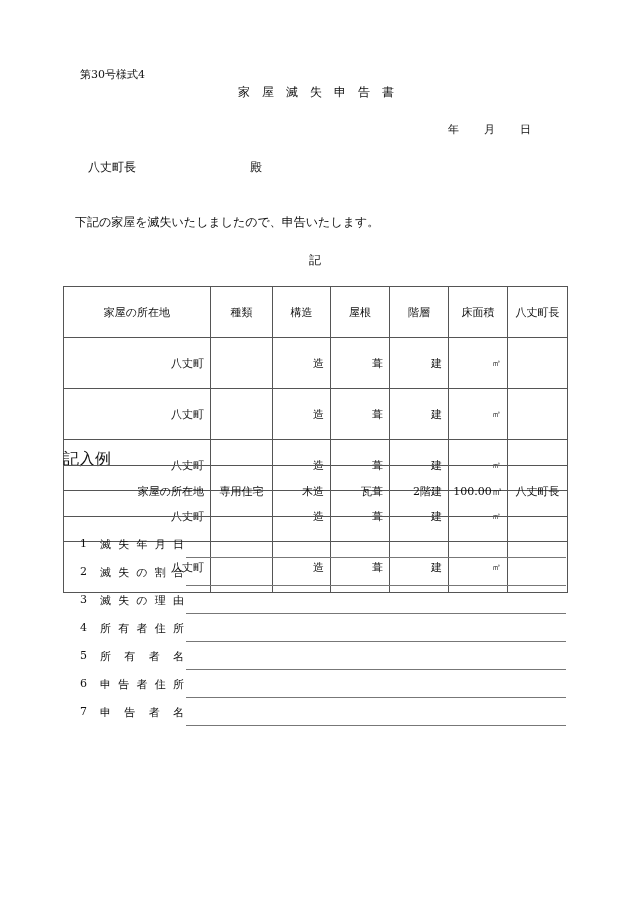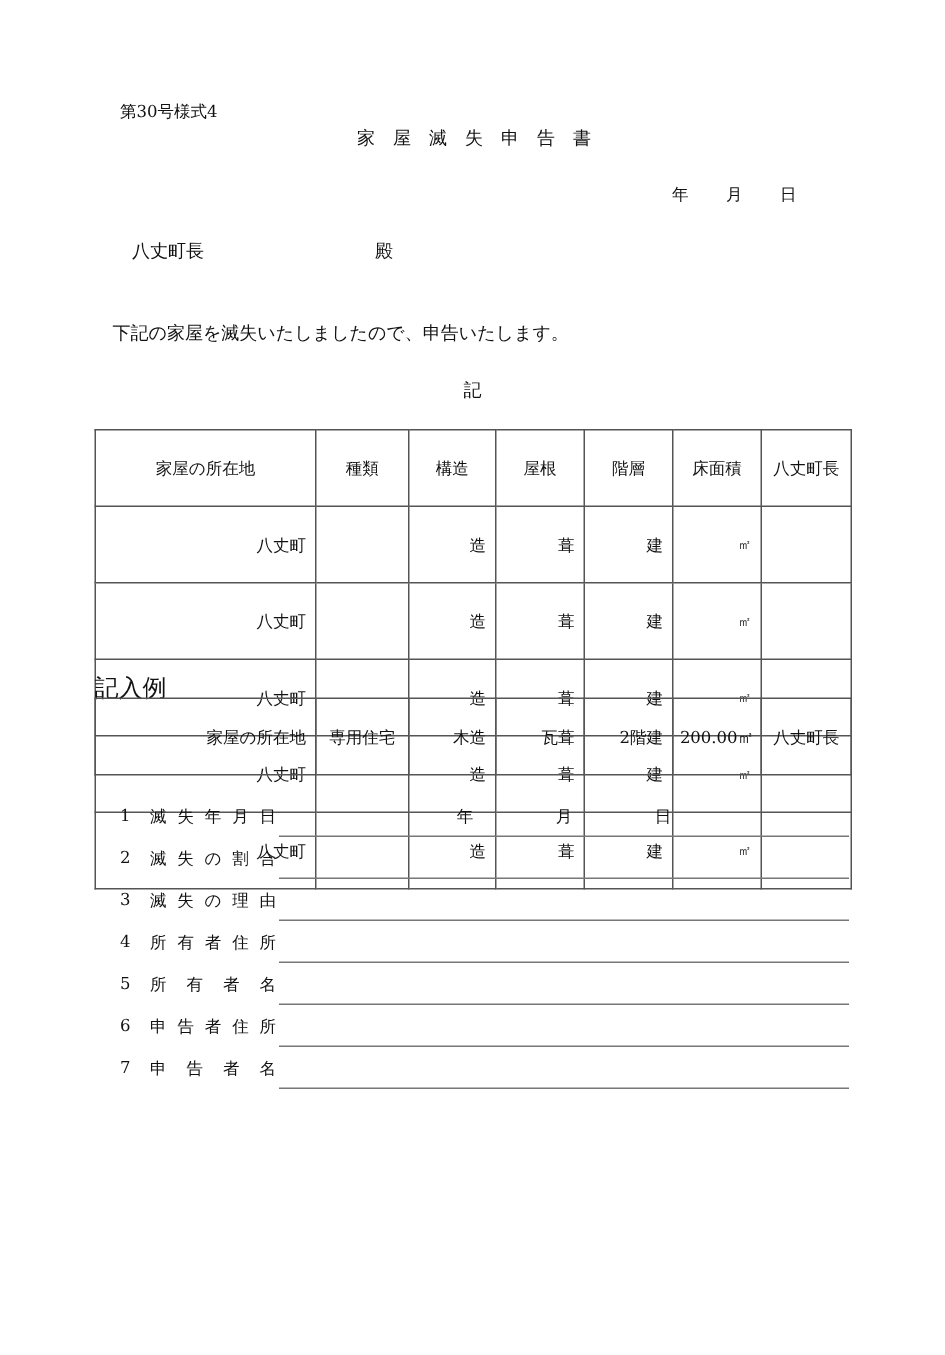--- a/index.html
+++ b/index.html
@@ -123,37 +123,36 @@
       <col style="width:59px">
       <col style="width:60px">
   </colgroup>
   <tbody>
       <tr>
     <td class="l">家屋の所在地</td>
     <td class="c">専用住宅</td>
     <td class="r">木造</td>
     <td class="r">瓦葺</td>
     <td class="r">2階建</td>
-    <td class="c" style="padding:0 2px">200.00㎡</td>
+    <td class="c" style="padding:0 2px">100.00㎡</td>
     <td class="c" style="padding:0 2px">八丈町長</td>
   </tr>
 </tbody>
   </table>
 
 <div class="fields" id="fields">
     <div class="field">
       <span class="num">1</span>
       <span class="lbl">
         <span>滅</span>
         <span>失</span>
         <span>年</span>
         <span>月</span>
         <span>日</span>
       </span>
-      <span class="val">年　　　　　月　　　　　日</span>
       <span class="line"></span>
     </div>
     <div class="field">
       <span class="num">2</span>
       <span class="lbl">
         <span>滅</span>
         <span>失</span>
         <span>の</span>
         <span>割</span>
         <span>合</span>

